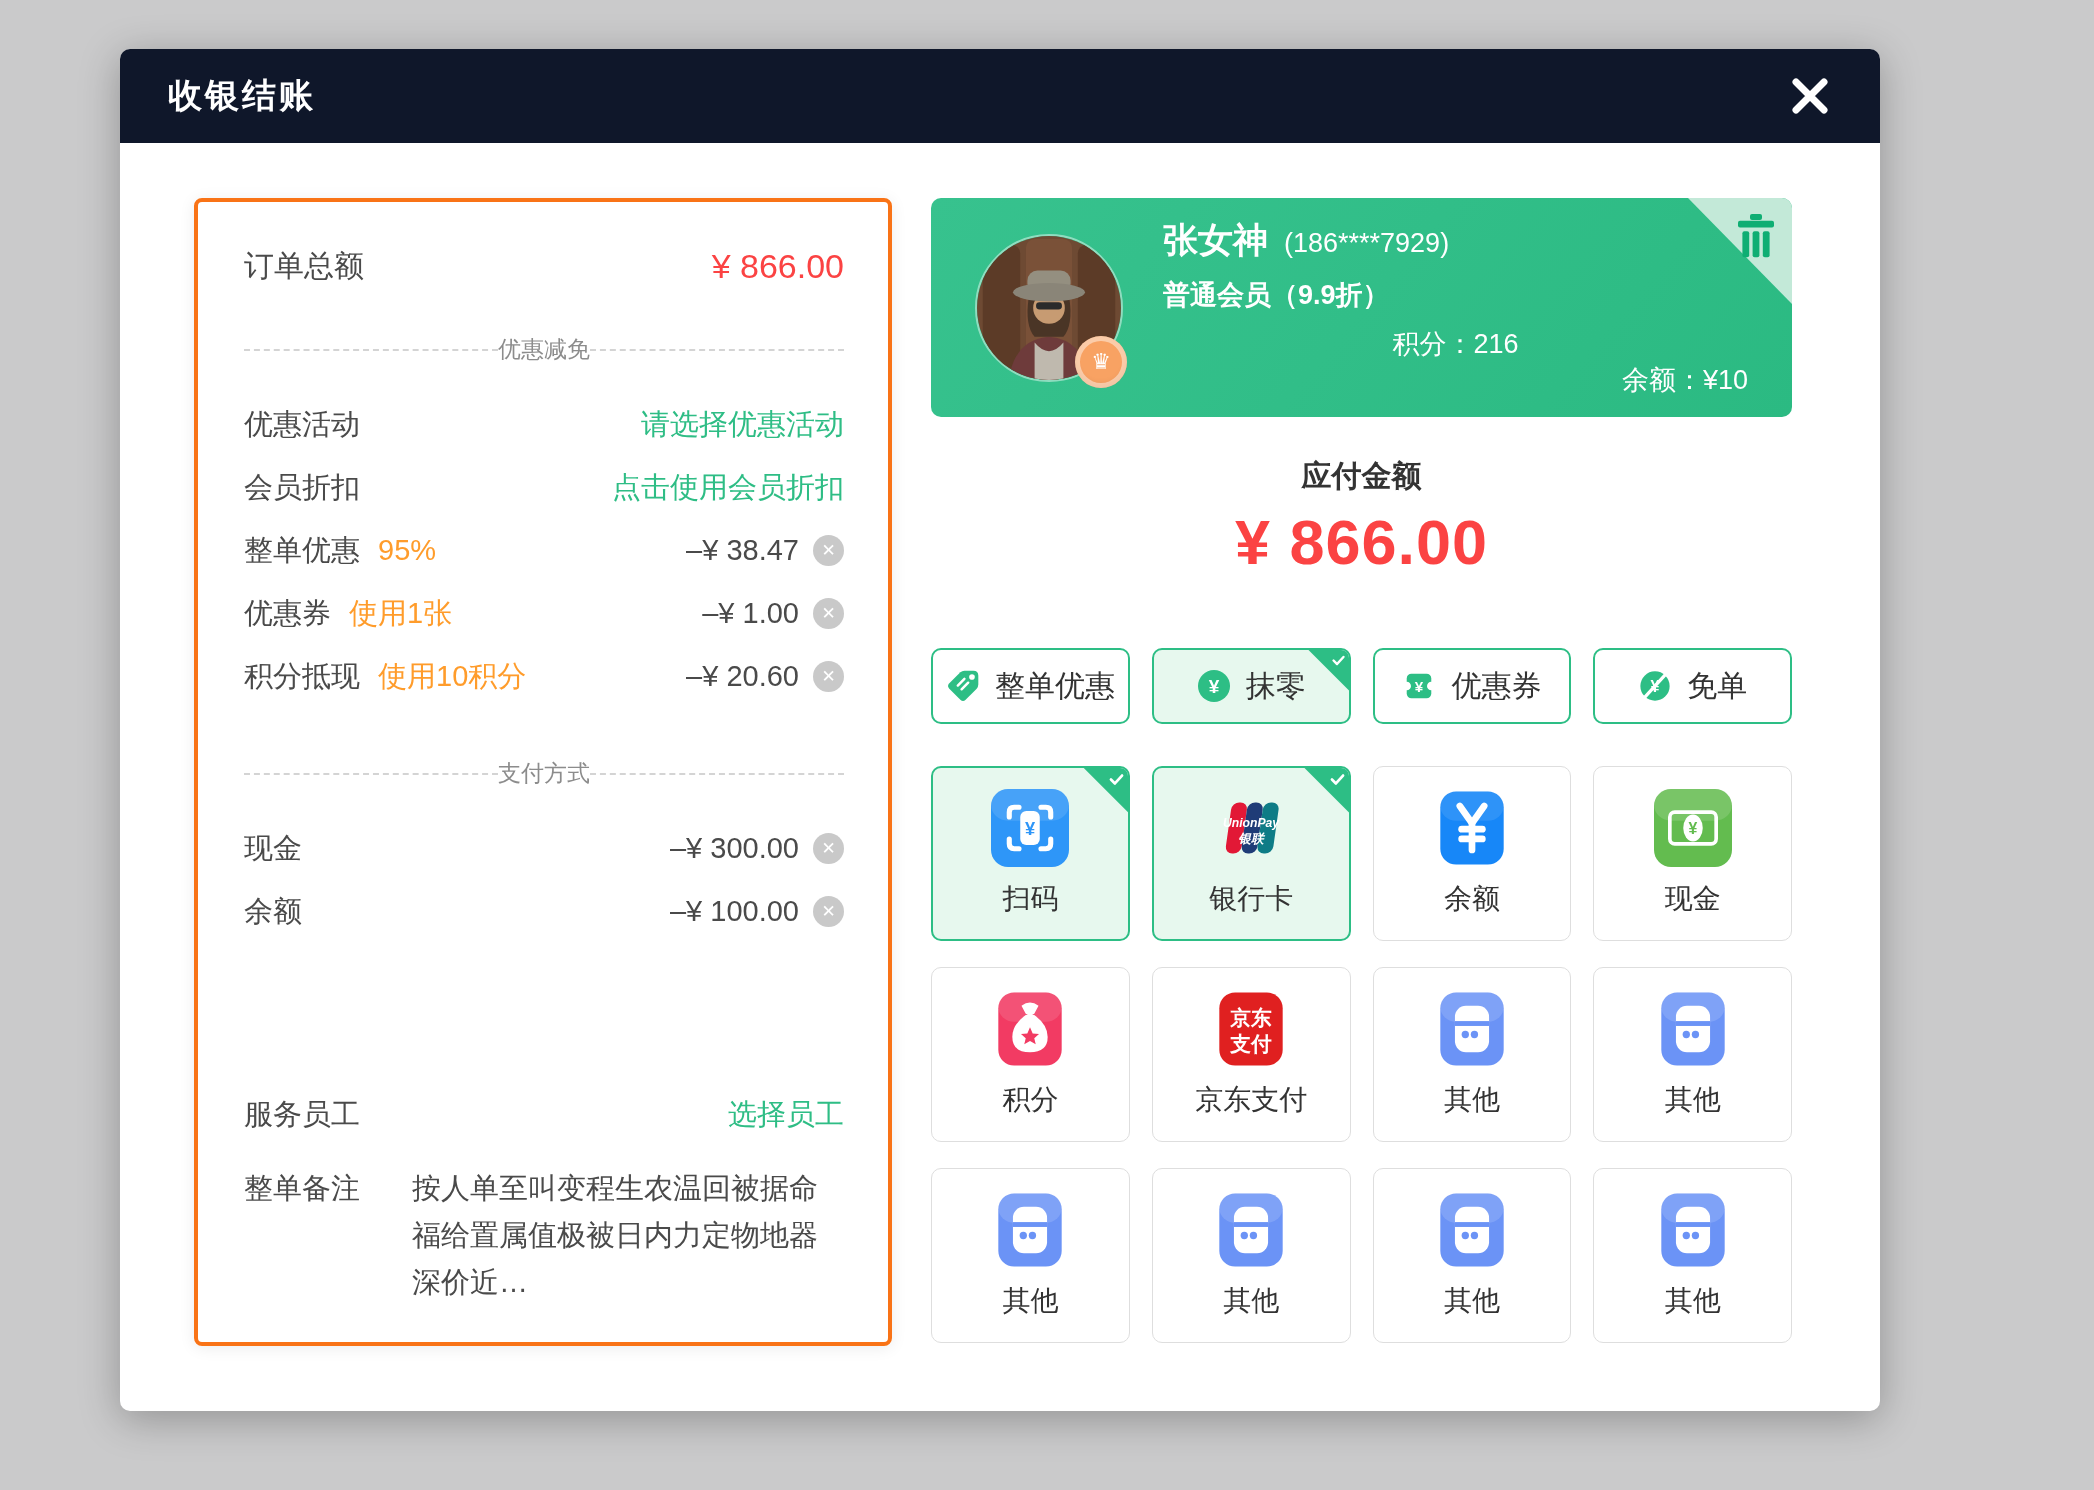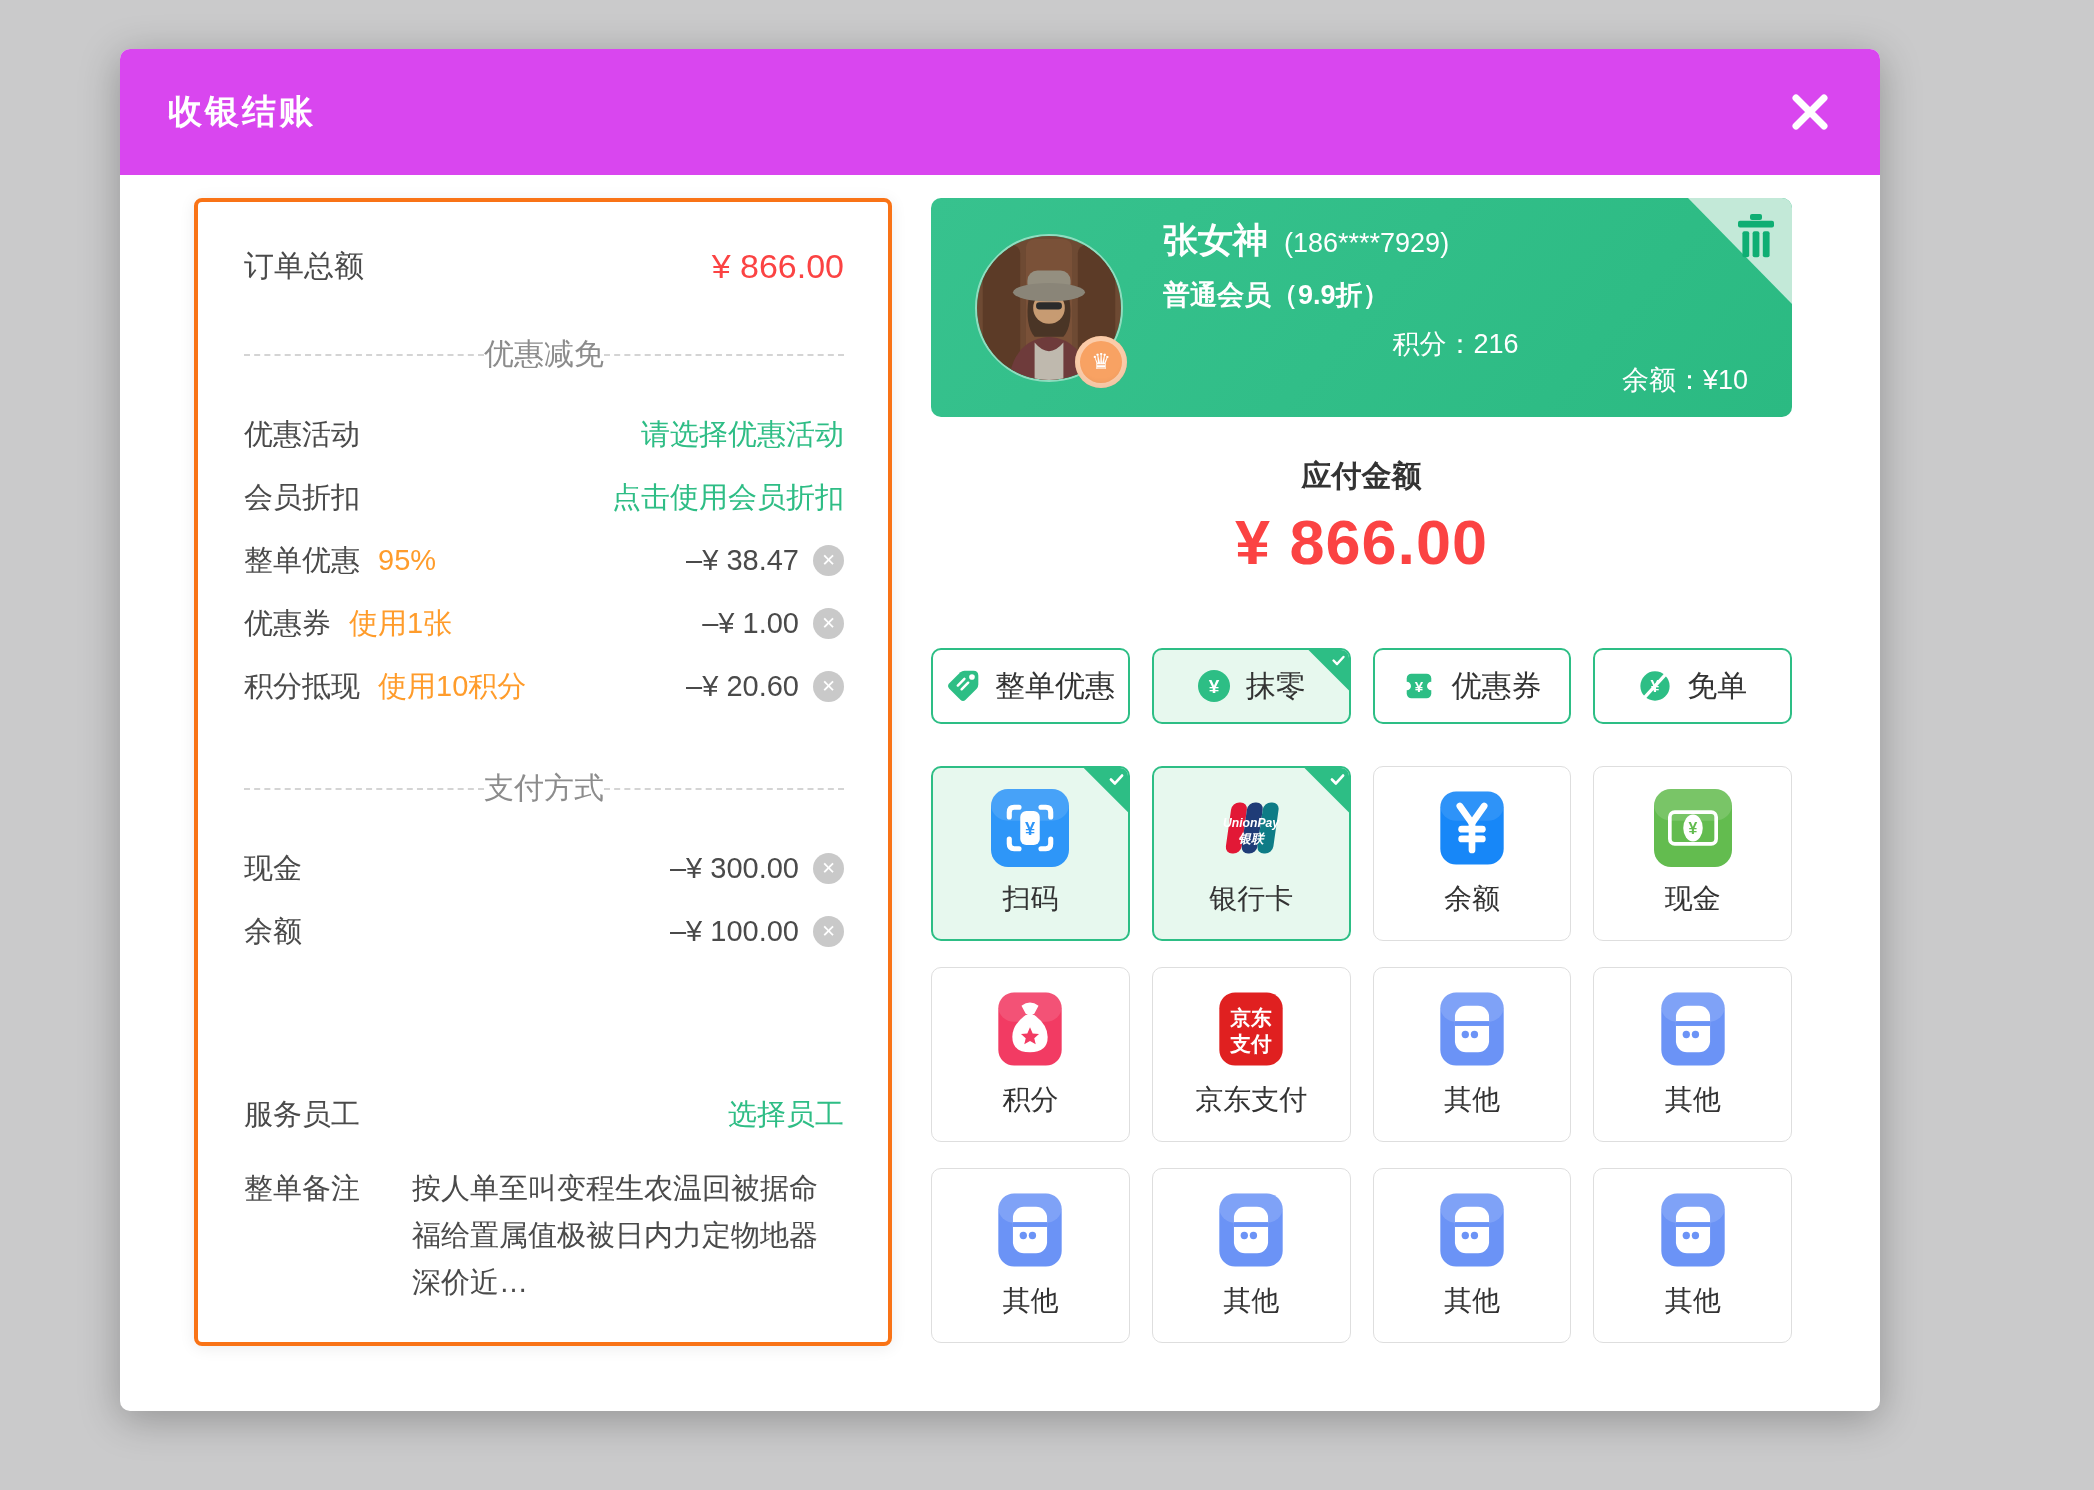--- a/index.html
+++ b/index.html
@@ -10,38 +10,38 @@
     font-family:"Liberation Sans", sans-serif;
     color:#4A4A4A;
     overflow:hidden;
   }
   .dialog {
     position:absolute; left:120px; top:49px; width:1760px; height:1362px;
     background:#FFFFFF; border-radius:10px;
     box-shadow:0 8px 40px rgba(0,0,0,.28);
   }
   .dialog-header {
-    height:126px; background:#d946ef; border-radius:10px 10px 0 0;
+    height:94px; background:#0f172a; border-radius:10px 10px 0 0;
     display:flex; align-items:center; padding:0 42px 0 48px;
   }
   .dialog-title { color:#FFF; font-size:34px; font-weight:bold; letter-spacing:3px; }
   .close-btn { margin-left:auto; width:56px; height:56px; display:flex; align-items:center; justify-content:center; cursor:pointer; }
 
   
   .order-panel {
     position:absolute; left:74px; top:149px; width:698px; height:1148px;
     background:#FFF; border:4px solid #f97316; border-radius:8px;
     box-shadow:0 2px 16px rgba(0,0,0,.08);
     padding:36px 44px 36px 46px;
     display:flex; flex-direction:column;
   }
   .total-row { display:flex; align-items:center; height:56px; }
   .total-label { font-size:30px; color:#4A4A4A; }
   .total-value { margin-left:auto; font-size:34px; color:#FB4343; }
-  .section-divider { display:flex; align-items:center; margin:40px 0 28px; color:#8C8C8C; font-size:30px;text-align:center; }
+  .section-divider { display:flex; align-items:center; margin:40px 0 28px; color:#8C8C8C; font-size:23px;text-align:center; }
   .section-divider .dash { flex:1; border-top:2px dashed #D4D4D4; height:0; }
   .o-row { display:flex; align-items:center; height:63px; font-size:29px; }
   .o-label { color:#4A4A4A; }
   .o-sub { color:#FF9C2B; margin-left:18px; }
   .o-link { margin-left:auto; color:#2EBD85; cursor:pointer; }
   .o-value { margin-left:auto; color:#4A4A4A; }
   .o-close {
     width:31px; height:31px; border-radius:50%; background:#C9C9C9; margin-left:14px;
     color:#FFF; font-size:17px; display:flex; align-items:center; justify-content:center; cursor:pointer; flex:none;
   }

